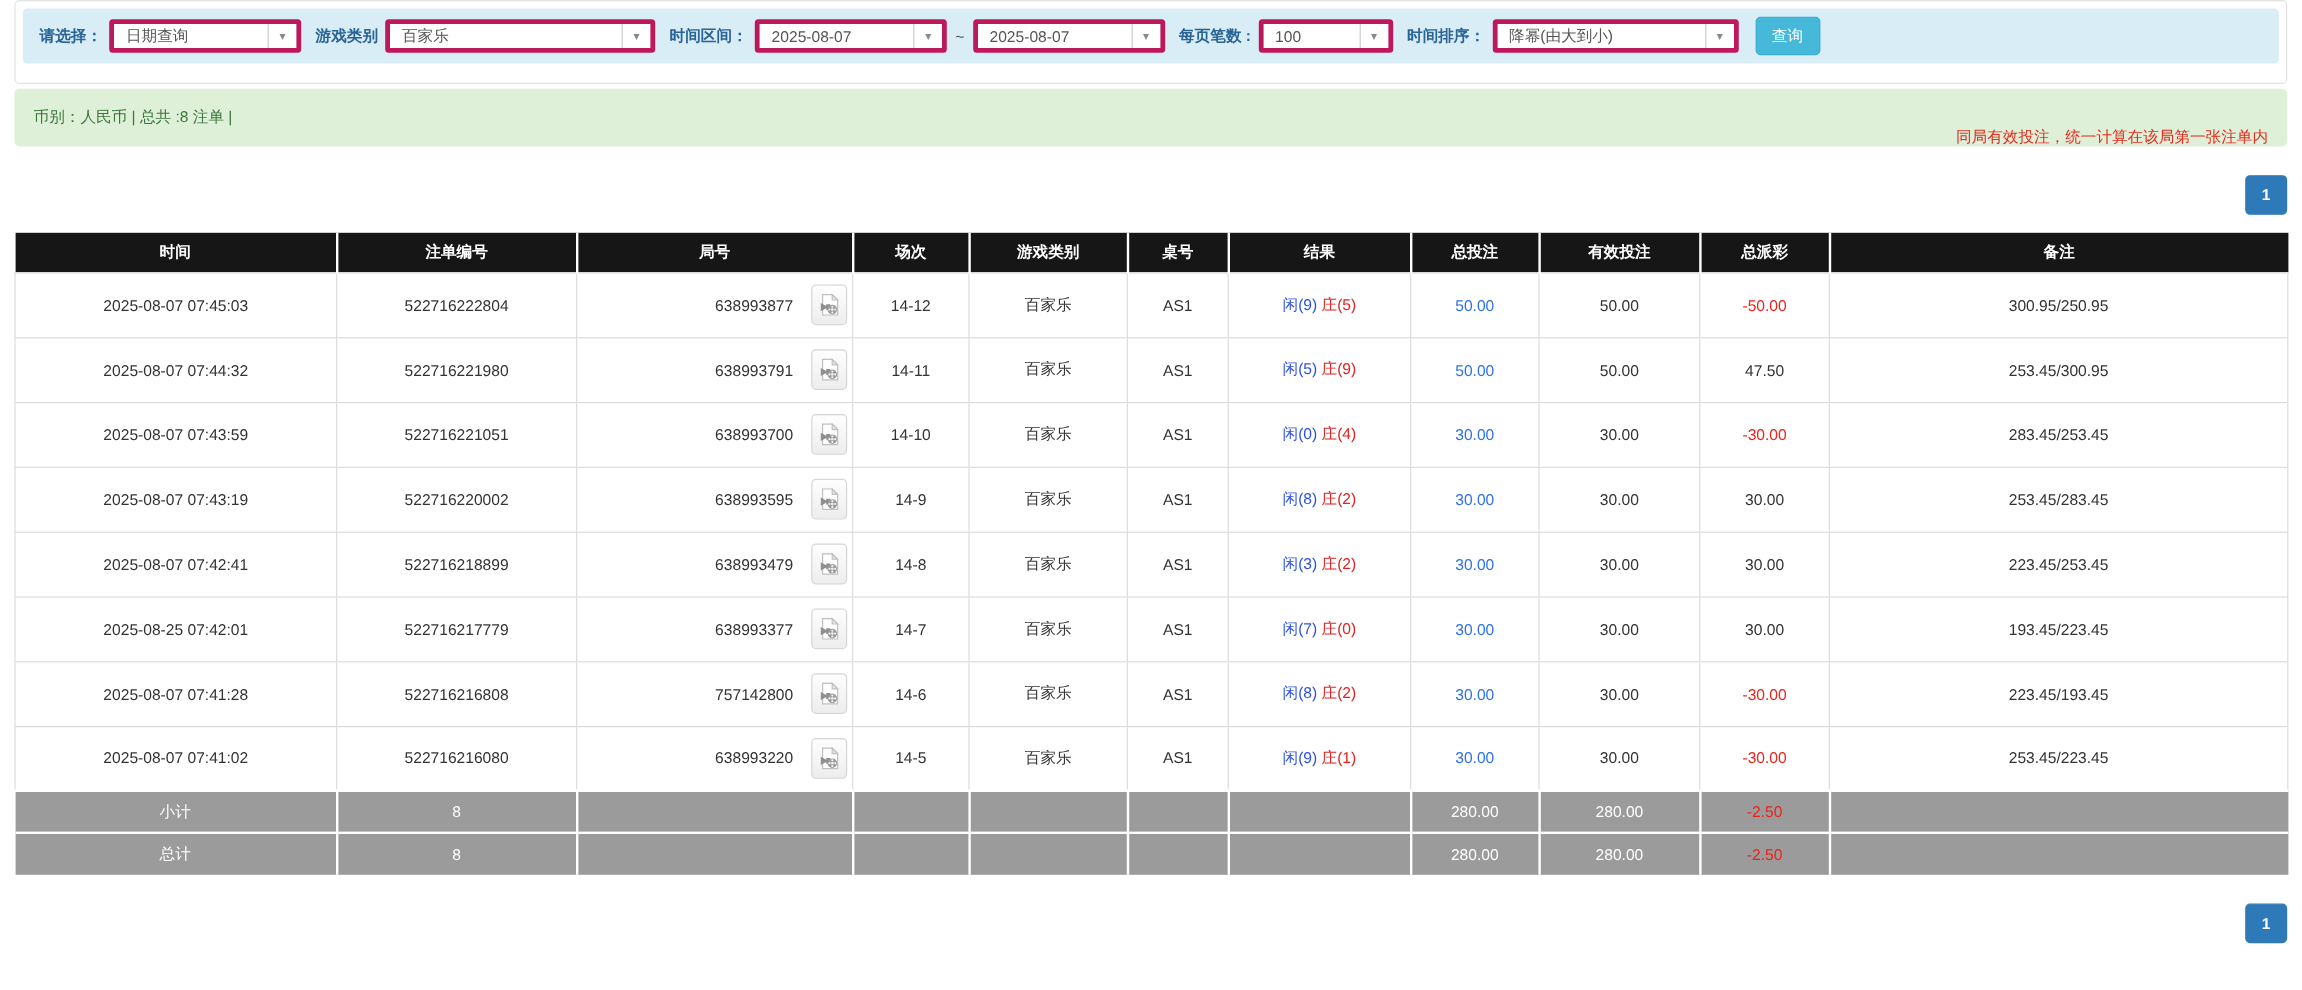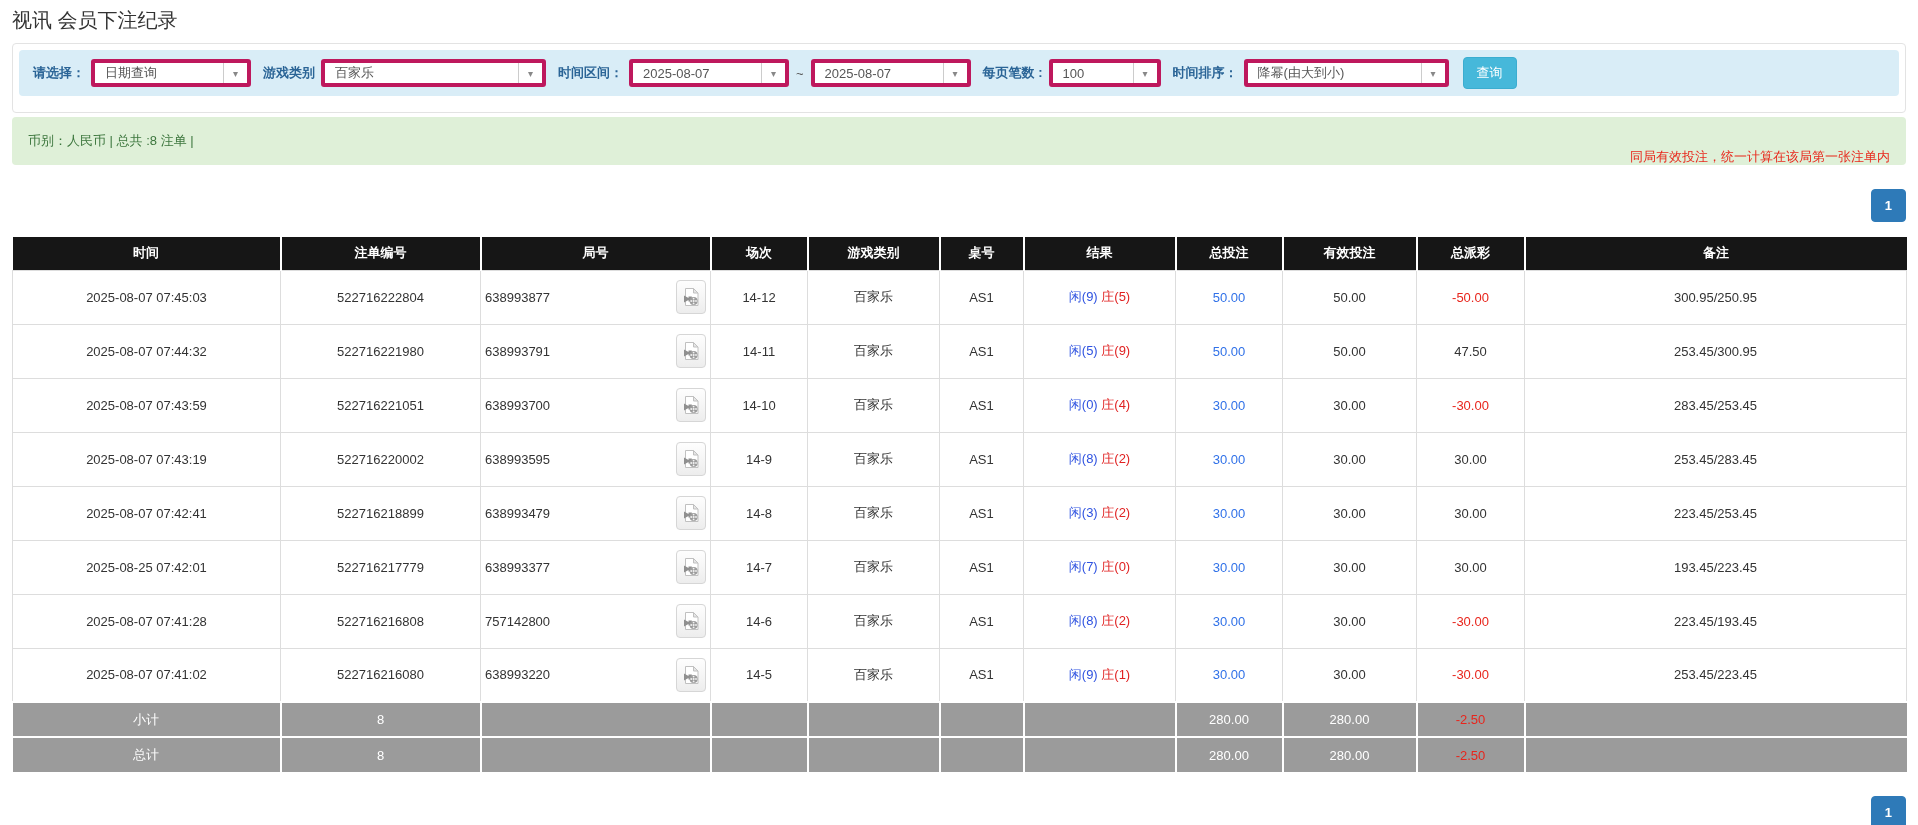--- a/index.html
+++ b/index.html
@@ -40,29 +40,28 @@
   .grid tfoot td { background: var(--c-footer-bg); border: 2px solid #fff; height: 35px; text-align: center; font-size: 13px; color: #fff; padding: 0 4px; }
   .grid tfoot tr td:first-child { border-left: 0; }
   .grid tfoot tr td:last-child { border-right: 0; }
   .grid tfoot tr:last-child td { border-bottom: 0; }
 
   .player { color: var(--c-player); }
   .banker { color: var(--c-banker); }
   .bet-link { color: var(--c-link); cursor: pointer; }
   td.neg, .neg { color: var(--c-negative) !important; }
 
-  .round-cell { display: flex; align-items: center; justify-content: space-between; gap: 15px; }
+  .round-cell { display: flex; align-items: center; justify-content: flex-end; gap: 15px; }
   .video-btn { width: 30px; height: 34px; border: 1px solid #d6d6d6; border-radius: 4px; background: linear-gradient(#fefefe, #ededed); display: inline-flex; align-items: center; justify-content: center; cursor: pointer; padding: 0; }
 </style>
 </head>
 <body>
 
 <div class="page">
 
-  <h1 class="title">视讯 会员下注纪录</h1>
 
   <div class="filter-panel">
     <div class="filter-bar">
       <span class="f-label first">请选择：</span>
       <div class="select w160">
         <span class="select-value">日期查询</span>
         <span class="select-arrow">▾</span>
       </div>
 
       <span class="f-label">游戏类别</span>

